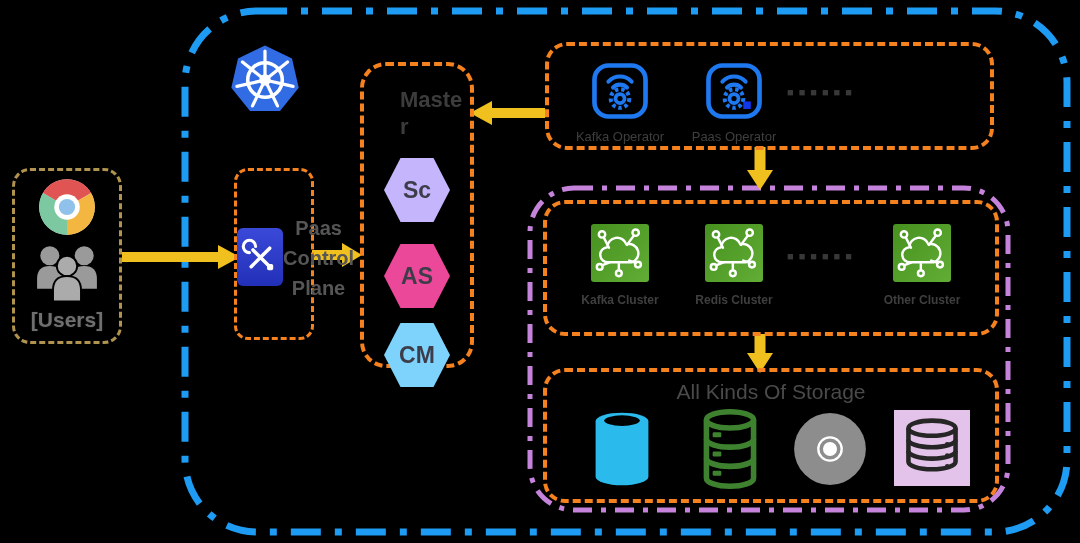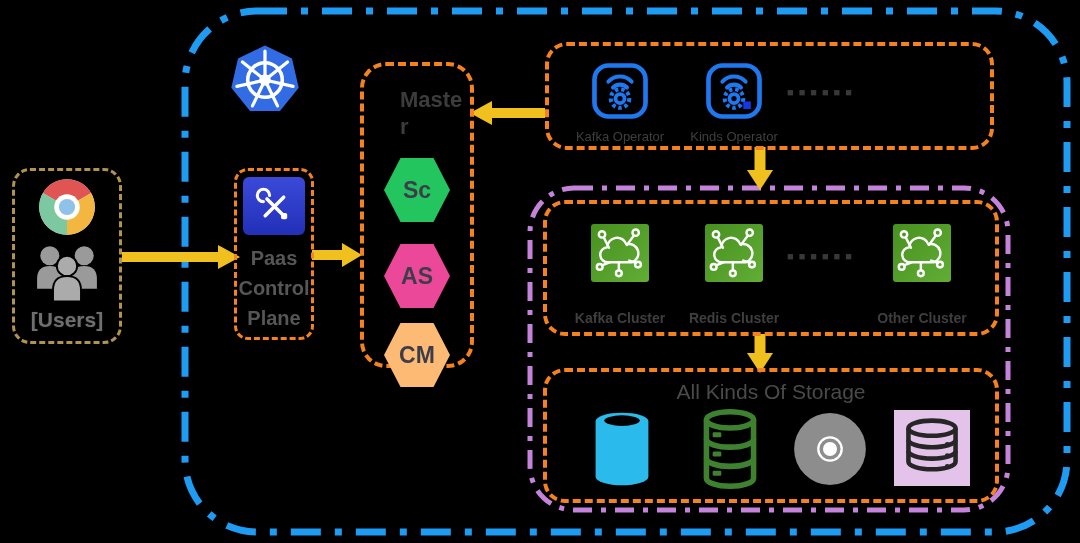--- a/index.html
+++ b/index.html
@@ -9,50 +9,50 @@
   }
   .abs{position:absolute;}
   svg{display:block;}
 
   
   .users-box{left:12px;top:168px;width:104px;height:170px;
     border:3px dashed #b0934e;border-radius:18px;
     display:flex;flex-direction:column;align-items:center;}
   .paas-box{left:234px;top:168px;width:74px;height:166px;
     border:3px dashed #f5821f;border-radius:14px;
-    display:flex;flex-direction:column;align-items:center;}
+    display:flex;flex-direction:row;align-items:center;}
   .master-box{left:360px;top:62px;width:106px;height:298px;
     border:4px dashed #f5821f;border-radius:26px;}
   .operators-box{left:545px;top:42px;width:441px;height:100px;
     border:4px dashed #f5821f;border-radius:22px;}
   .clusters-box{left:543px;top:200px;width:448px;height:128px;
     border:4px dashed #f5821f;border-radius:22px;}
   .storage-box{left:543px;top:368px;width:448px;height:127px;
     border:4px dashed #f5821f;border-radius:22px;}
 
   
   .users-label{color:#6f6f6f;font-size:21px;font-weight:bold;margin-top:4px;
     text-shadow:0 0 2px #222;text-align:right;}
   .paas-label{color:#565656;font-size:20px;font-weight:bold;text-align:center;
     line-height:30px;margin-top:8px;}
   .master-title{display:block;width:64px;margin:20px 0 0 36px;color:#3c3c3c;
     font-size:22px;font-weight:bold;word-break:break-all;line-height:27px;}
   .op-label{color:#3f3f3f;font-size:13px;font-weight:normal;white-space:nowrap;margin-top:9px;}
-  .cl-label{color:#3f3f3f;font-size:14px;font-weight:bold;white-space:nowrap;margin-top:28px;}
+  .cl-label{color:#3f3f3f;font-size:12px;font-weight:bold;white-space:nowrap;margin-top:11px;}
   .storage-title{color:#4a4a4a;font-size:21px;font-weight:normal;text-align:center;margin-top:8px;}
   .dots{color:#383838;font-size:11px;letter-spacing:5px;white-space:nowrap;}
 
   
   .hex{width:66px;height:64px;margin:0 auto;
     clip-path:polygon(25% 0%,75% 0%,100% 50%,75% 100%,25% 100%,0% 50%);
     display:flex;align-items:center;justify-content:center;
     color:#3d3d4a;font-size:23px;font-weight:bold;}
-  .hex-sc{background:#22c55e;margin-top:18px;}
+  .hex-sc{background:#c4b5fd;margin-top:18px;}
   .hex-as{background:#ec4899;margin-top:22px;}
-  .hex-cm{background:#fdba74;margin-top:15px;}
+  .hex-cm{background:#7dd3fc;margin-top:15px;}
 
   
   .col{position:absolute;width:130px;display:flex;flex-direction:column;align-items:center;}
   .paas-icon{width:62px;height:58px;border-radius:6px;margin-top:6px;
     background:linear-gradient(180deg,#3a49d8 0%,#2230b8 100%);
     display:flex;align-items:center;justify-content:center;}
   .cluster-icon{width:58px;height:58px;border-radius:3px;
     background:linear-gradient(135deg,#47911f 0%,#61ad35 100%);}
   .purple-db{width:76px;height:76px;background:#e4c3ea;}
 </style>
@@ -195,21 +195,21 @@
           <g stroke="#1e78f0" fill="none" stroke-linecap="round">
             <path d="M30,34 a27,27 0 0 1 40,0" stroke-width="7"></path>
             <path d="M38,44 a17,17 0 0 1 24,0" stroke-width="7"></path>
           </g>
           <circle cx="50" cy="63" r="16" fill="none" stroke="#1e78f0" stroke-width="7" stroke-dasharray="6 5"></circle>
           <circle cx="50" cy="63" r="11" fill="#1e78f0"></circle>
           <circle cx="50" cy="63" r="4.5" fill="#000000"></circle>
           <rect x="66" y="68" width="13" height="13" fill="#1237e8"></rect>
         </svg>
       </span>
-      <span class="op-label">Kinds Operator</span>
+      <span class="op-label">Paas Operator</span>
     </div>
 
     <span class="dots abs" style="left:238px;top:40px">■■■■■■</span>
 
   </div>
 
   <div class="abs clusters-box">
 
     <div class="col" style="left:8px;top:20px">
       <span class="cluster-icon">

